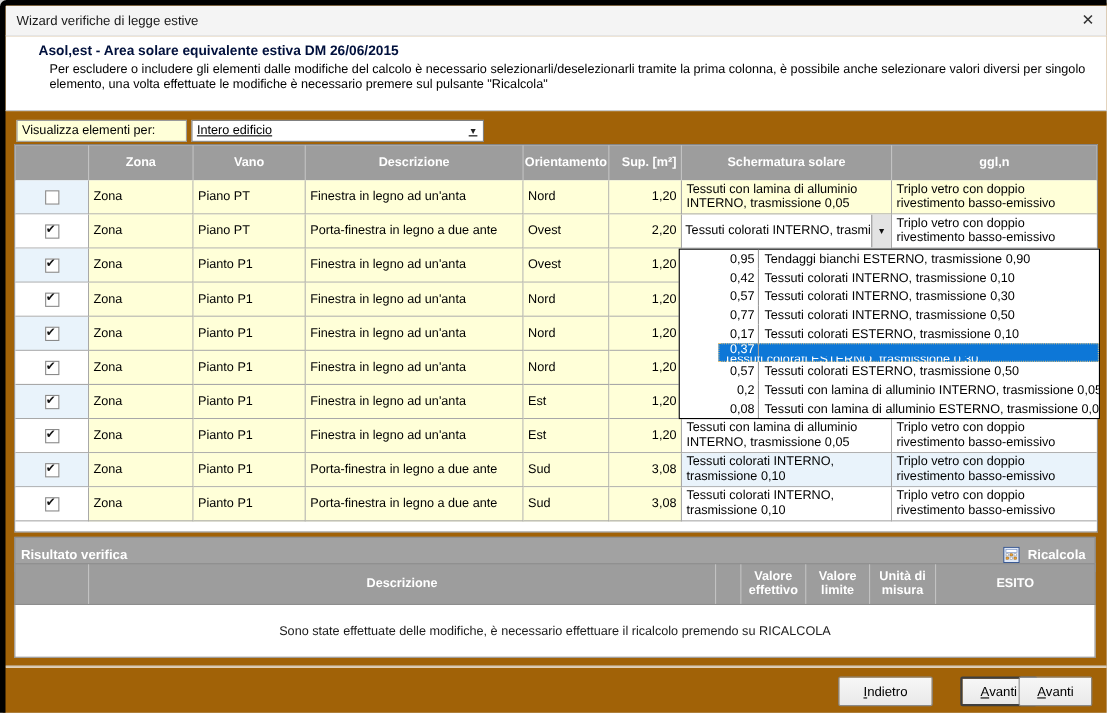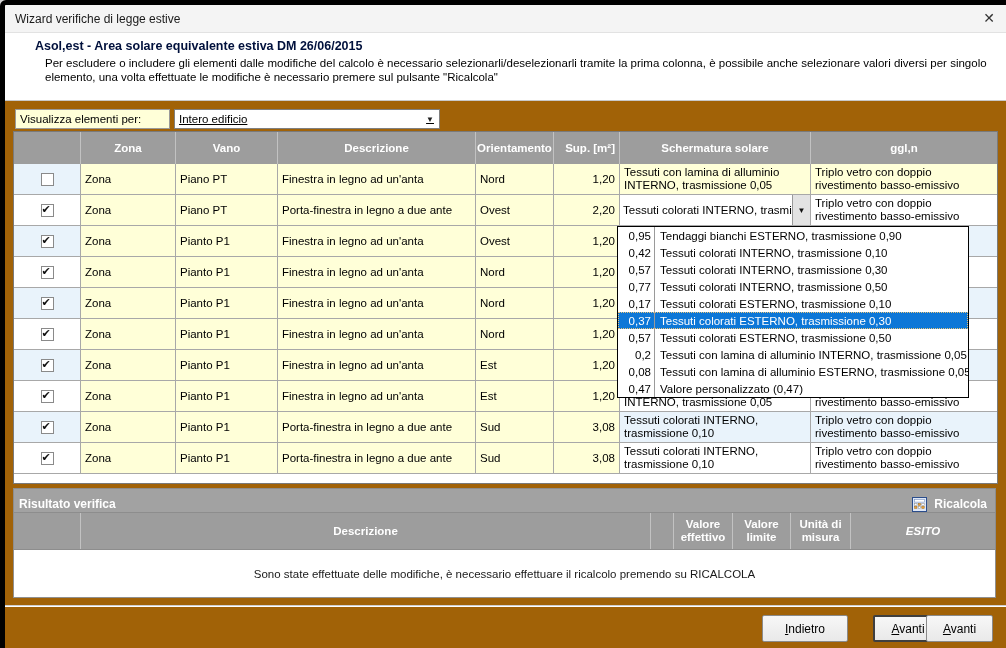--- a/index.html
+++ b/index.html
@@ -42,39 +42,39 @@
   
   .cb{width:13px;height:13px;background:#fff;border:1px solid #8a8a8a;box-sizing:border-box;
       position:relative;display:inline-block;}
   .cb.checked::after{content:"✔";position:absolute;left:0px;top:-2px;font-size:11px;font-weight:bold;color:#111;}
   
   .cellcombo{display:flex;width:100%;height:100%;align-items:stretch;background:#fff;}
   .cellcombo .ctext{flex:1;display:flex;align-items:center;white-space:nowrap;overflow:hidden;font-size:11.5px;}
   .cellcombo .cbtn{width:17px;background:#e3e3e3;border-left:1px solid #9a9a9a;display:flex;
                    align-items:center;justify-content:center;font-size:8px;color:#111;}
   
-  .popup{position:absolute;left:612px;top:221px;width:352px;background:#fff;border:1px solid #000;
-         z-index:10;box-sizing:border-box;}
+  .popup{position:absolute;left:612px;top:221px;width:383px;background:#fff;border:1px solid #000;
+         z-index:10;box-sizing:border-box;padding-left:35px;}
   .pitem{display:flex;height:17px;align-items:stretch;font-size:11.5px;color:#000;}
   .pitem .num{width:33px;flex:none;display:flex;align-items:center;justify-content:flex-end;
               padding-right:3px;border-right:1px solid #9a9a9a;}
   .pitem .lbl{flex:1;display:flex;align-items:center;padding-left:5px;white-space:nowrap;overflow:hidden;}
-  .pitem.selected{background:#0d77d7;color:#fff;outline:1px dotted #e8c57a;outline-offset:-1px;}
+  .pitem.selected{background:#0d77d7;color:#fff;outline:1px dotted #e8c57a;outline-offset:-1px;flex-direction:column;}
   
   .resultbar{position:absolute;left:8px;top:483px;width:983px;height:32px;background:#a2a2a2;
              display:flex;align-items:center;box-sizing:border-box;border:1px solid #8d8d8d;}
   .resultbar .rtitle{color:#fff;font-weight:bold;font-size:12px;padding-left:5px;}
   .recalc{margin-left:auto;margin-right:8px;display:flex;align-items:center;gap:7px;cursor:default;}
   .recalc .rlabel{color:#fff;font-weight:bold;font-size:12px;}
   .resulthead{position:absolute;left:8px;top:507px;width:983px;height:38px;background:#9d9d9d;
               display:flex;border:1px solid #8d8d8d;box-sizing:border-box;}
   .rh{color:#fff;font-weight:bold;font-size:11.5px;line-height:13px;display:flex;align-items:center;
       justify-content:center;text-align:center;border-right:1px solid #c2c2c2;box-sizing:border-box;flex:none;}
   .rc0{width:67px;}.rc1{width:570px;}.rc2{width:23px;}.rc3{width:59px;}.rc4{width:58px;}
-  .rc5{width:60px;}.rc6{width:144px;border-right:none;font-style:italic;}
+  .rc5{width:60px;}.rc6{width:144px;border-right:none;}
   .resultbody{position:absolute;left:8px;top:545px;width:983px;height:48px;background:#fff;
               border:1px solid #909090;border-top:none;box-sizing:border-box;display:flex;
               align-items:center;justify-content:center;}
   .resultbody .msg{font-size:11.5px;color:#1a1a1a;}
   
   .footsep{position:absolute;left:0;top:600px;width:100%;height:0;border-top:1px solid #cfcfcf;
            border-bottom:1px solid #fff;}
   .btn{position:absolute;top:610px;height:27px;background:linear-gradient(#f7f7f7,#e9e9e9);
        border:1px solid #8a8a8a;border-radius:2px;font-size:12px;font-family:"Liberation Sans",sans-serif;
        color:#000;display:block;text-align:center;box-sizing:border-box;padding:0;}
@@ -283,24 +283,20 @@
         <span class="num">0,57</span>
         <span class="lbl">Tessuti colorati ESTERNO, trasmissione 0,50</span>
       </div>
     <div class="pitem">
         <span class="num">0,2</span>
         <span class="lbl">Tessuti con lamina di alluminio INTERNO, trasmissione 0,05</span>
       </div>
     <div class="pitem">
         <span class="num">0,08</span>
         <span class="lbl">Tessuti con lamina di alluminio ESTERNO, trasmissione 0,05</span>
-      </div>
-    <div class="pitem">
-        <span class="num">0,47</span>
-        <span class="lbl">Valore personalizzato (0,47)</span>
       </div>
   </div>
 
   <div class="resultbar">
     <span class="rtitle">Risultato verifica</span>
     <span class="recalc">
       <svg width="15" height="15" viewBox="0 0 15 15">
         <rect x="0.5" y="0.5" width="14" height="14" fill="#dfe8f7" stroke="#2b4d8c"></rect>
         <rect x="2.5" y="2.5" width="10" height="2.6" fill="#ffffff" stroke="#7a92c0" stroke-width="0.6"></rect>
         <rect x="2.6" y="6.4" width="2.4" height="2" fill="#ffffff" stroke="#8a8a8a" stroke-width="0.5"></rect>

